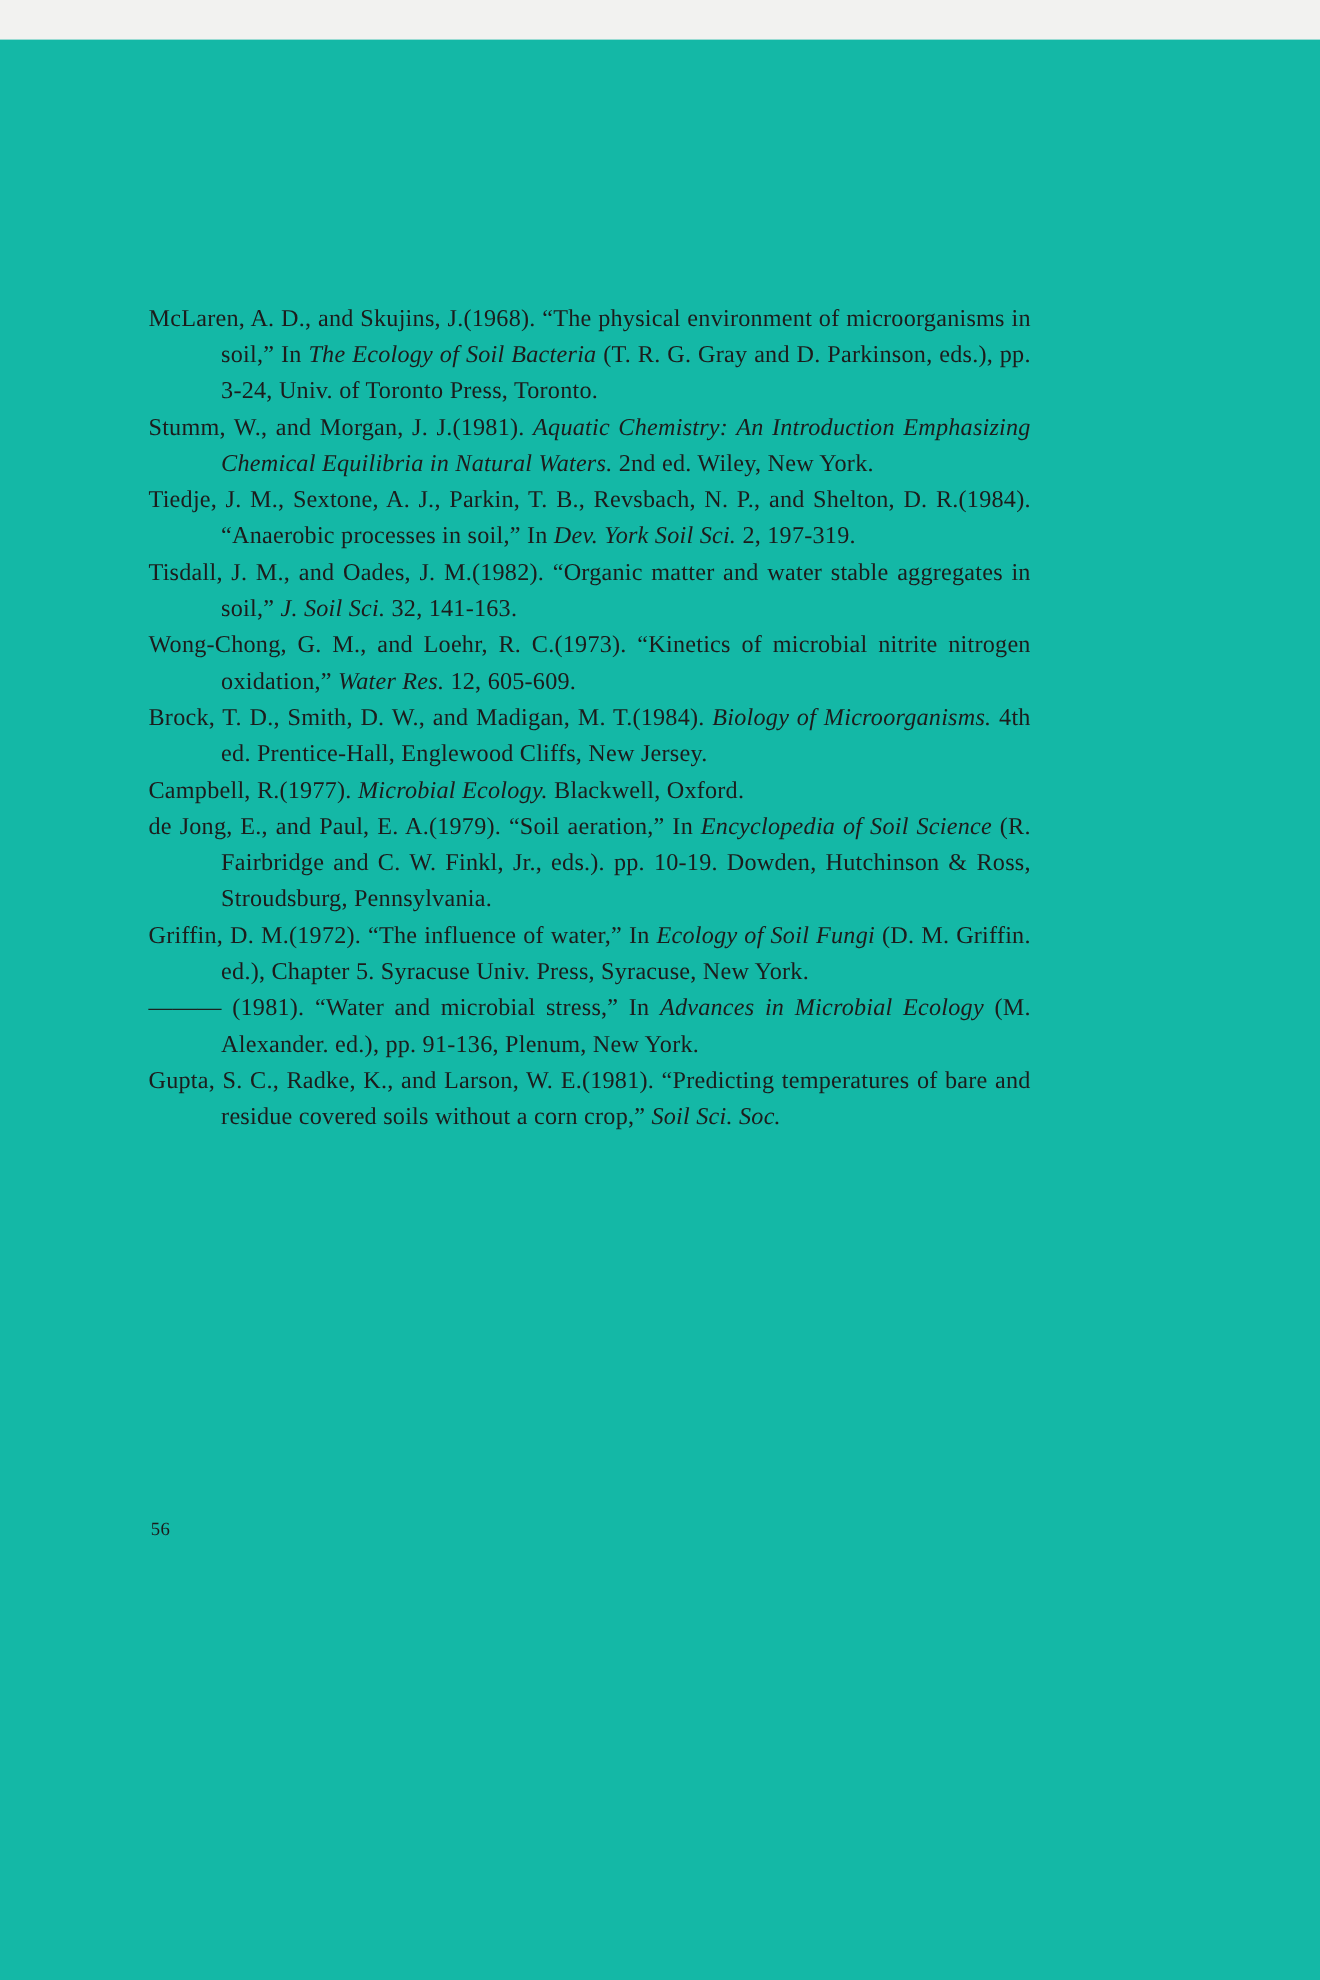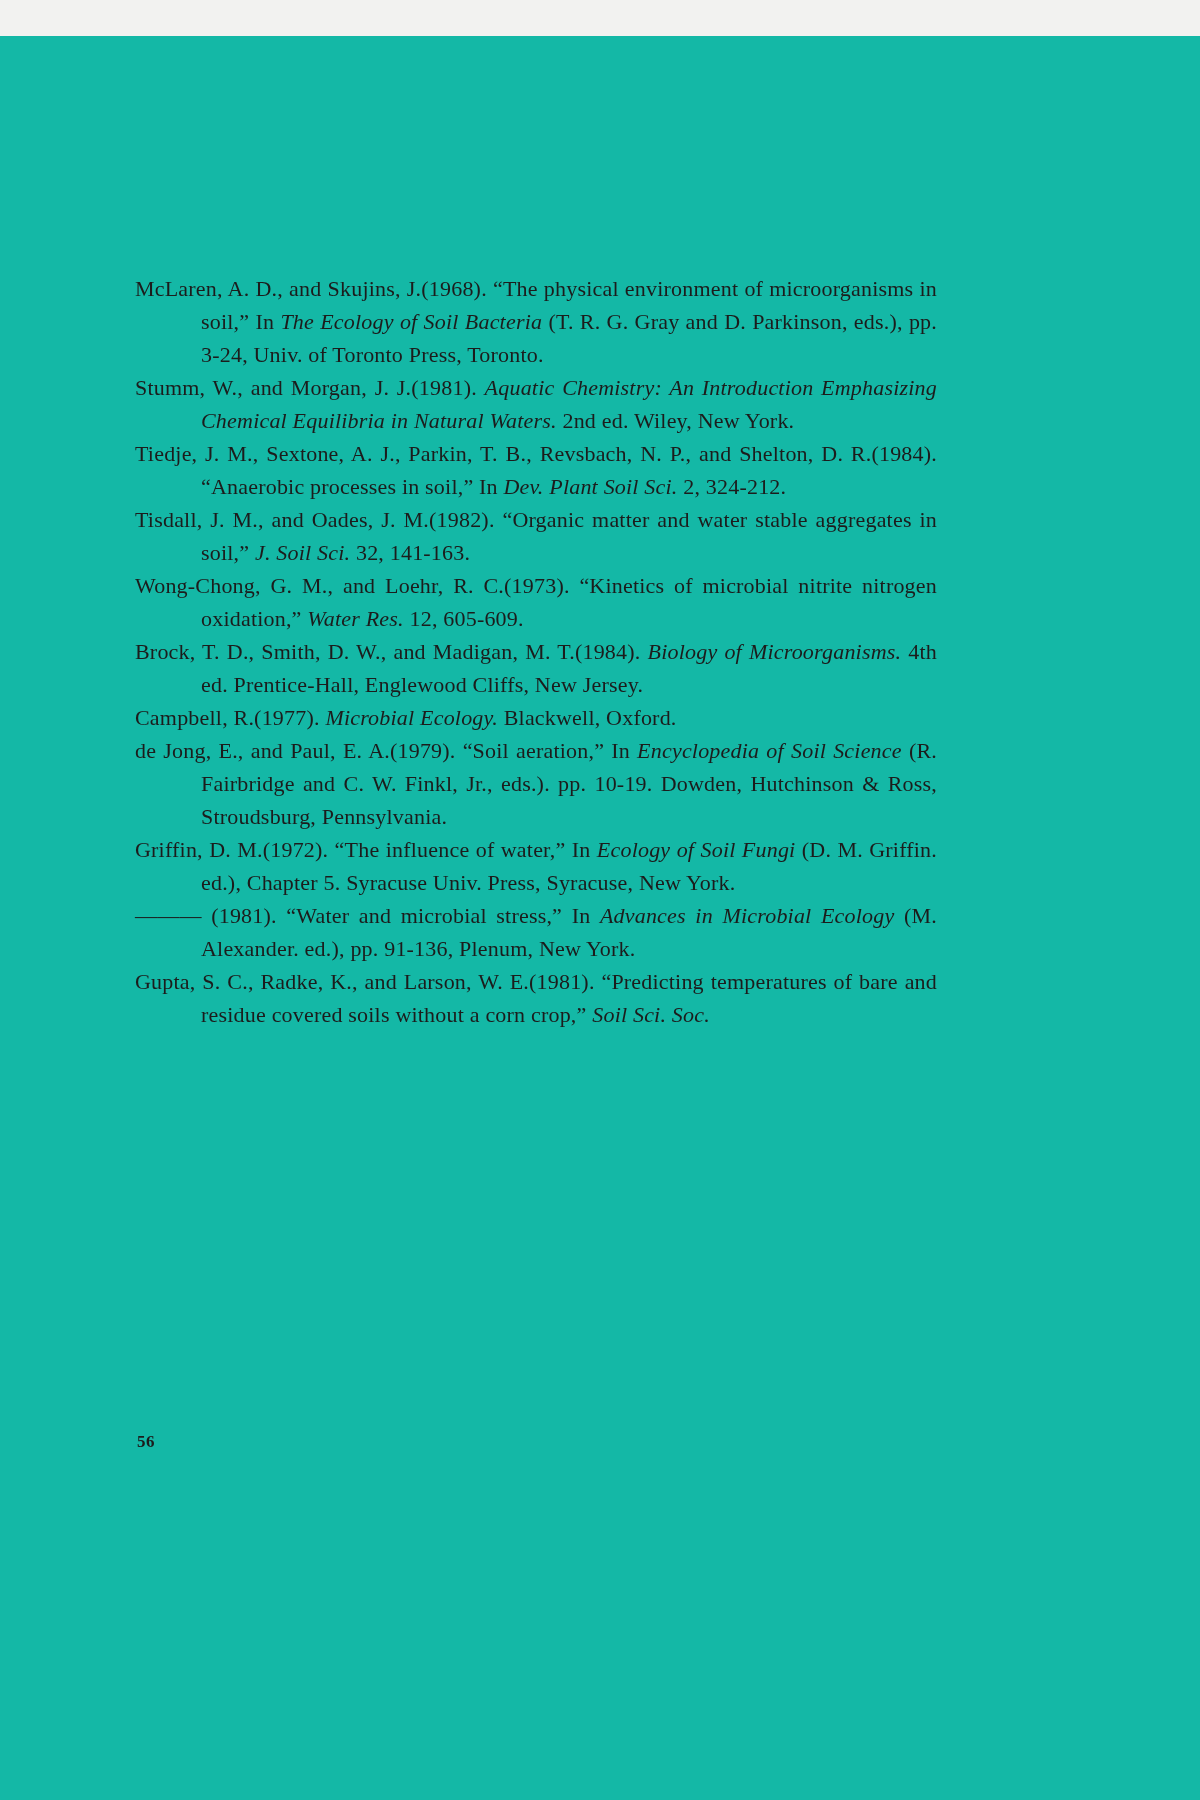--- a/index.html
+++ b/index.html
@@ -41,35 +41,35 @@
   }
   .section-heading {
     margin: 46px 0 30px 0;
     font-size: 23px;
     font-weight: normal;
     letter-spacing: 1px;
   }
   .page-number {
     position: absolute;
     left: 137px;
-    top: 1396px;
+    top: 1344px;
     font-size: 17px;
-    font-weight: bold;
+    font-weight: normal;
     letter-spacing: 0.5px;
   }
 </style>
 </head>
 <body>
 
 <div class="page">
   <div class="content">
     <div>
         <p class="ref"><span>McLaren, A. D., and Skujins, J.(1968). “The physical environment of microorganisms in soil,” In </span><span class="it">The Ecology of Soil Bacteria</span><span> (T. R. G. Gray and D. Parkinson, eds.), pp. 3-24, Univ. of Toronto Press, Toronto.</span></p>
         <p class="ref"><span>Stumm, W., and Morgan, J. J.(1981). </span><span class="it">Aquatic Chemistry: An Introduction Emphasizing Chemical Equilibria in Natural Waters.</span><span> 2nd ed. Wiley, New York.</span></p>
-        <p class="ref"><span>Tiedje, J. M., Sextone, A. J., Parkin, T. B., Revsbach, N. P., and Shelton, D. R.(1984). “Anaerobic processes in soil,” In </span><span class="it">Dev. Plant Soil Sci.</span><span> 2, 324-212.</span></p>
+        <p class="ref"><span>Tiedje, J. M., Sextone, A. J., Parkin, T. B., Revsbach, N. P., and Shelton, D. R.(1984). “Anaerobic processes in soil,” In </span><span class="it">Dev. York Soil Sci.</span><span> 2, 197-319.</span></p>
         <p class="ref"><span>Tisdall, J. M., and Oades, J. M.(1982). “Organic matter and water stable aggregates in soil,” </span><span class="it">J. Soil Sci.</span><span> 32, 141-163.</span></p>
         <p class="ref"><span>Wong-Chong, G. M., and Loehr, R. C.(1973). “Kinetics of microbial nitrite nitrogen oxidation,” </span><span class="it">Water Res.</span><span> 12, 605-609.</span></p>
       </div>
     <div>
         <p class="ref"><span>Brock, T. D., Smith, D. W., and Madigan, M. T.(1984). </span><span class="it">Biology of Microorganisms.</span><span> 4th ed. Prentice-Hall, Englewood Cliffs, New Jersey.</span></p>
         <p class="ref"><span>Campbell, R.(1977). </span><span class="it">Microbial Ecology.</span><span> Blackwell, Oxford.</span></p>
         <p class="ref"><span>de Jong, E., and Paul, E. A.(1979). “Soil aeration,” In </span><span class="it">Encyclopedia of Soil Science</span><span> (R. Fairbridge and C. W. Finkl, Jr., eds.). pp. 10-19. Dowden, Hutchinson &amp; Ross, Stroudsburg, Pennsylvania.</span></p>
         <p class="ref"><span>Griffin, D. M.(1972). “The influence of water,” In </span><span class="it">Ecology of Soil Fungi</span><span> (D. M. Griffin. ed.), Chapter 5. Syracuse Univ. Press, Syracuse, New York.</span></p>
         <p class="ref"><span>——— (1981). “Water and microbial stress,” In </span><span class="it">Advances in Microbial Ecology</span><span> (M. Alexander. ed.), pp. 91-136, Plenum, New York.</span></p>
         <p class="ref"><span>Gupta, S. C., Radke, K., and Larson, W. E.(1981). “Predicting temperatures of bare and residue covered soils without a corn crop,” </span><span class="it">Soil Sci. Soc.</span></p>

